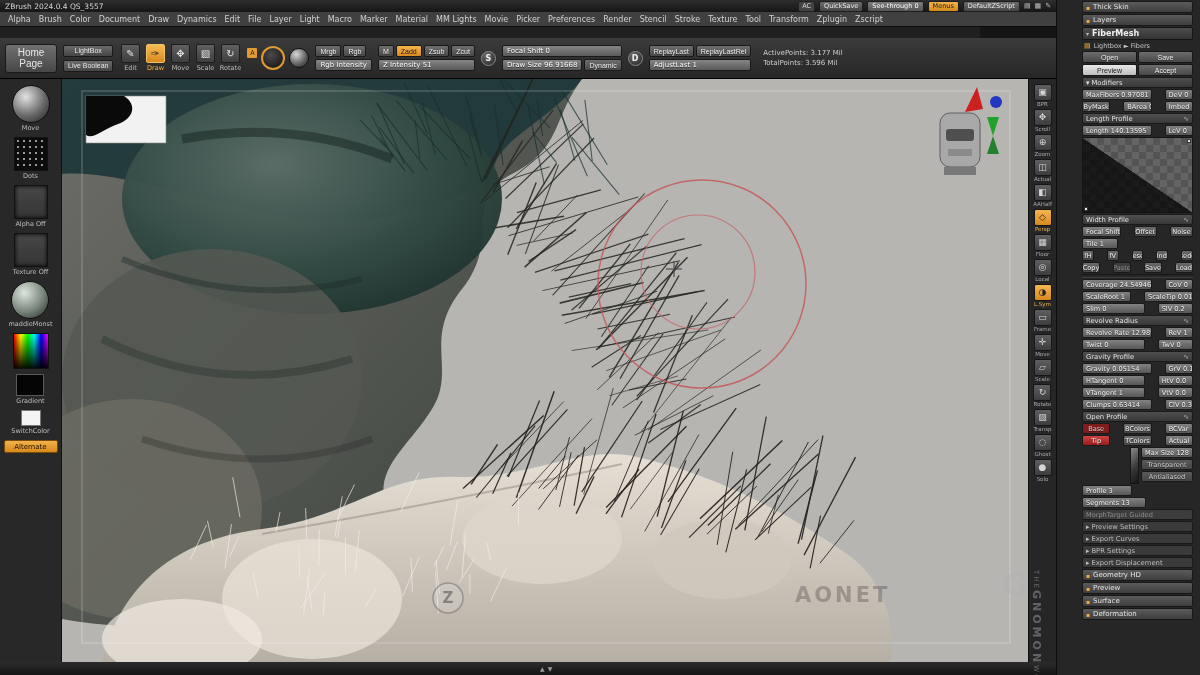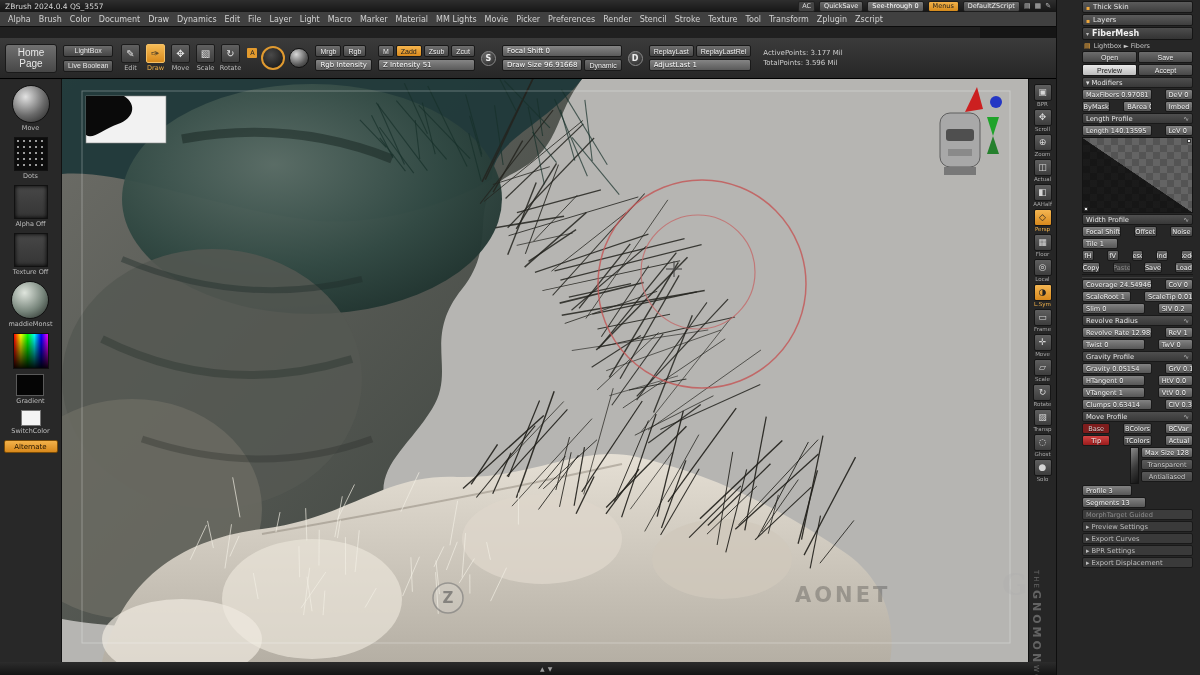--- a/index.html
+++ b/index.html
@@ -684,21 +684,21 @@
           </div>
           <div class="prow">
             <div class="pcell" style="flex: 2 1 0%;">VTangent 1</div>
             <div class="pcell" style="flex: 1 1 0%;">VtV 0.0</div>
           </div>
           <div class="prow">
             <div class="pcell" style="flex: 3 1 0%;">Clumps 0.63414</div>
             <div class="pcell" style="flex: 1 1 0%;">ClV 0.3</div>
           </div>
           <div class="phead">
-            <span>Move Profile</span>
+            <span>Open Profile</span>
             <span class="curveglyph">∿</span>
           </div>
           <div class="prow">
             <div class="pcell dark" style="flex: 1 1 0%;">Base</div>
             <div class="pcell btn" style="flex: 1 1 0%;">BColors</div>
             <div class="pcell" style="flex: 1 1 0%;">BCVar</div>
           </div>
           <div class="prow">
             <div class="pcell red" style="flex: 1 1 0%;">Tip</div>
             <div class="pcell btn" style="flex: 1 1 0%;">TColors</div>
@@ -734,20 +734,38 @@
           <div class="phead sect">
             <span class="arr">▸</span>
             <span>BPR Settings</span>
           </div>
           <div class="phead sect">
             <span class="arr">▸</span>
             <span>Export Displacement</span>
           </div>
         </div>
     </div>
+    <div id="tray-bottom">
+        <div class="tray">
+          <span class="tray-ico">▪</span>
+          <span>Geometry HD</span>
+        </div>
+        <div class="tray">
+          <span class="tray-ico">▪</span>
+          <span>Preview</span>
+        </div>
+        <div class="tray">
+          <span class="tray-ico">▪</span>
+          <span>Surface</span>
+        </div>
+        <div class="tray">
+          <span class="tray-ico">▪</span>
+          <span>Deformation</span>
+        </div>
+      </div>
   </div>
 
   <div id="bottombar">
     <span class="bb-arrows">
       <span>▲</span>
       <span>▼</span>
     </span>
   </div>
 
   <div id="gnomon">

